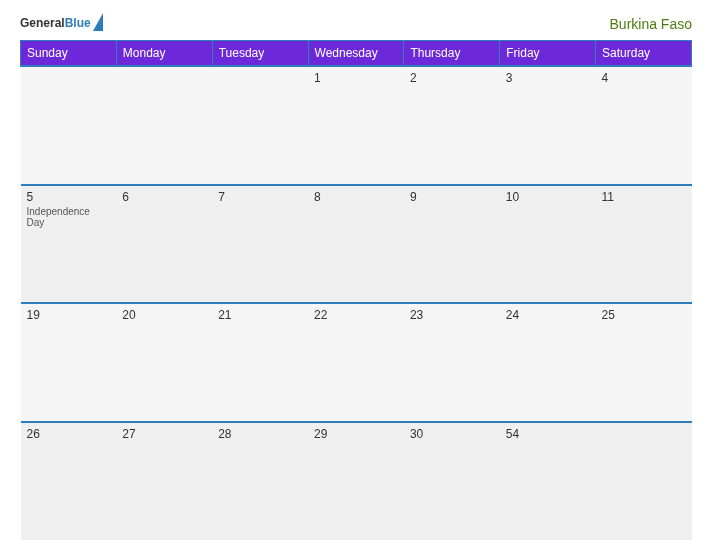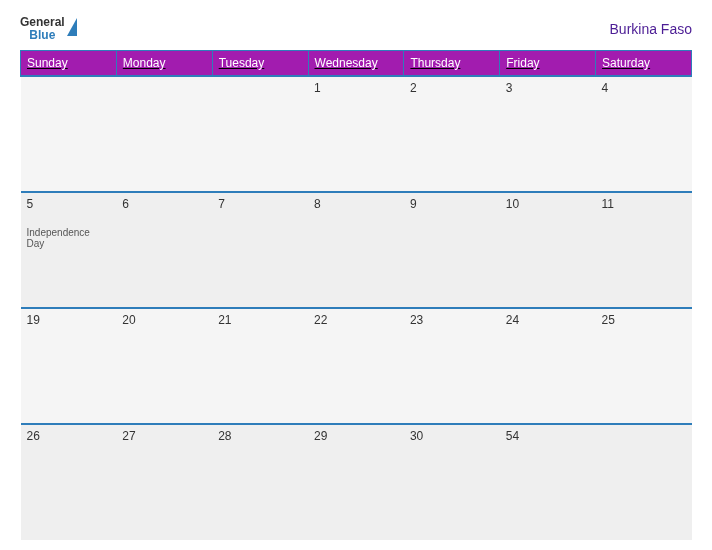--- a/index.html
+++ b/index.html
@@ -25,23 +25,22 @@
     .logo {
       display: flex;
       align-items: center;
       font-size: 13px;
       font-weight: bold;
       color: #333;
     }
 
     .logo-text {
       display: flex;
-      flex-direction: column;
+      flex-direction: row;
       line-height: 1.1;
-      text-align: center;
     }
 
     .logo-general { color: #333; font-size: 12px; font-weight: bold; }
     .logo-blue { color: #2e7dba; font-size: 12px; font-weight: bold; }
 
     .logo-triangle {
       width: 0;
       height: 0;
       border-left: 10px solid transparent;
       border-bottom: 18px solid #2e7dba;
@@ -52,34 +51,33 @@
     .title {
       font-size: 32px;
       font-weight: 400;
       color: #333;
       text-align: center;
       flex: 1;
     }
 
     .country {
       font-size: 14px;
-      color: #4c1d95;
+      color: #4d7c0f;
       text-align: right;
       min-width: 100px;
     }
 
     .calendar {
       width: 100%;
       border-collapse: collapse;
       flex: 1;
     }
 
     .calendar thead tr {
-      background-color: #a21caf;
-      text-decoration: underline;
+      background-color: #6d28d9;
     }
 
     .calendar thead th {
       color: #fff;
       font-size: 12px;
       font-weight: normal;
       padding: 5px 6px;
       text-align: left;
       border: 1px solid #2e7dba;
       width: calc(100% / 7);
@@ -110,21 +108,21 @@
       font-size: 12px;
       font-weight: normal;
       color: #333;
       display: block;
     }
 
     .holiday {
       font-size: 10px;
       color: #555;
       display: block;
-      margin-top: 16px;
+      margin-top: 2px;
     }
 
     .empty-cell {
       background: #f5f5f5;
     }
   </style>
 </head>
 <body>
 
 <div class="header">

